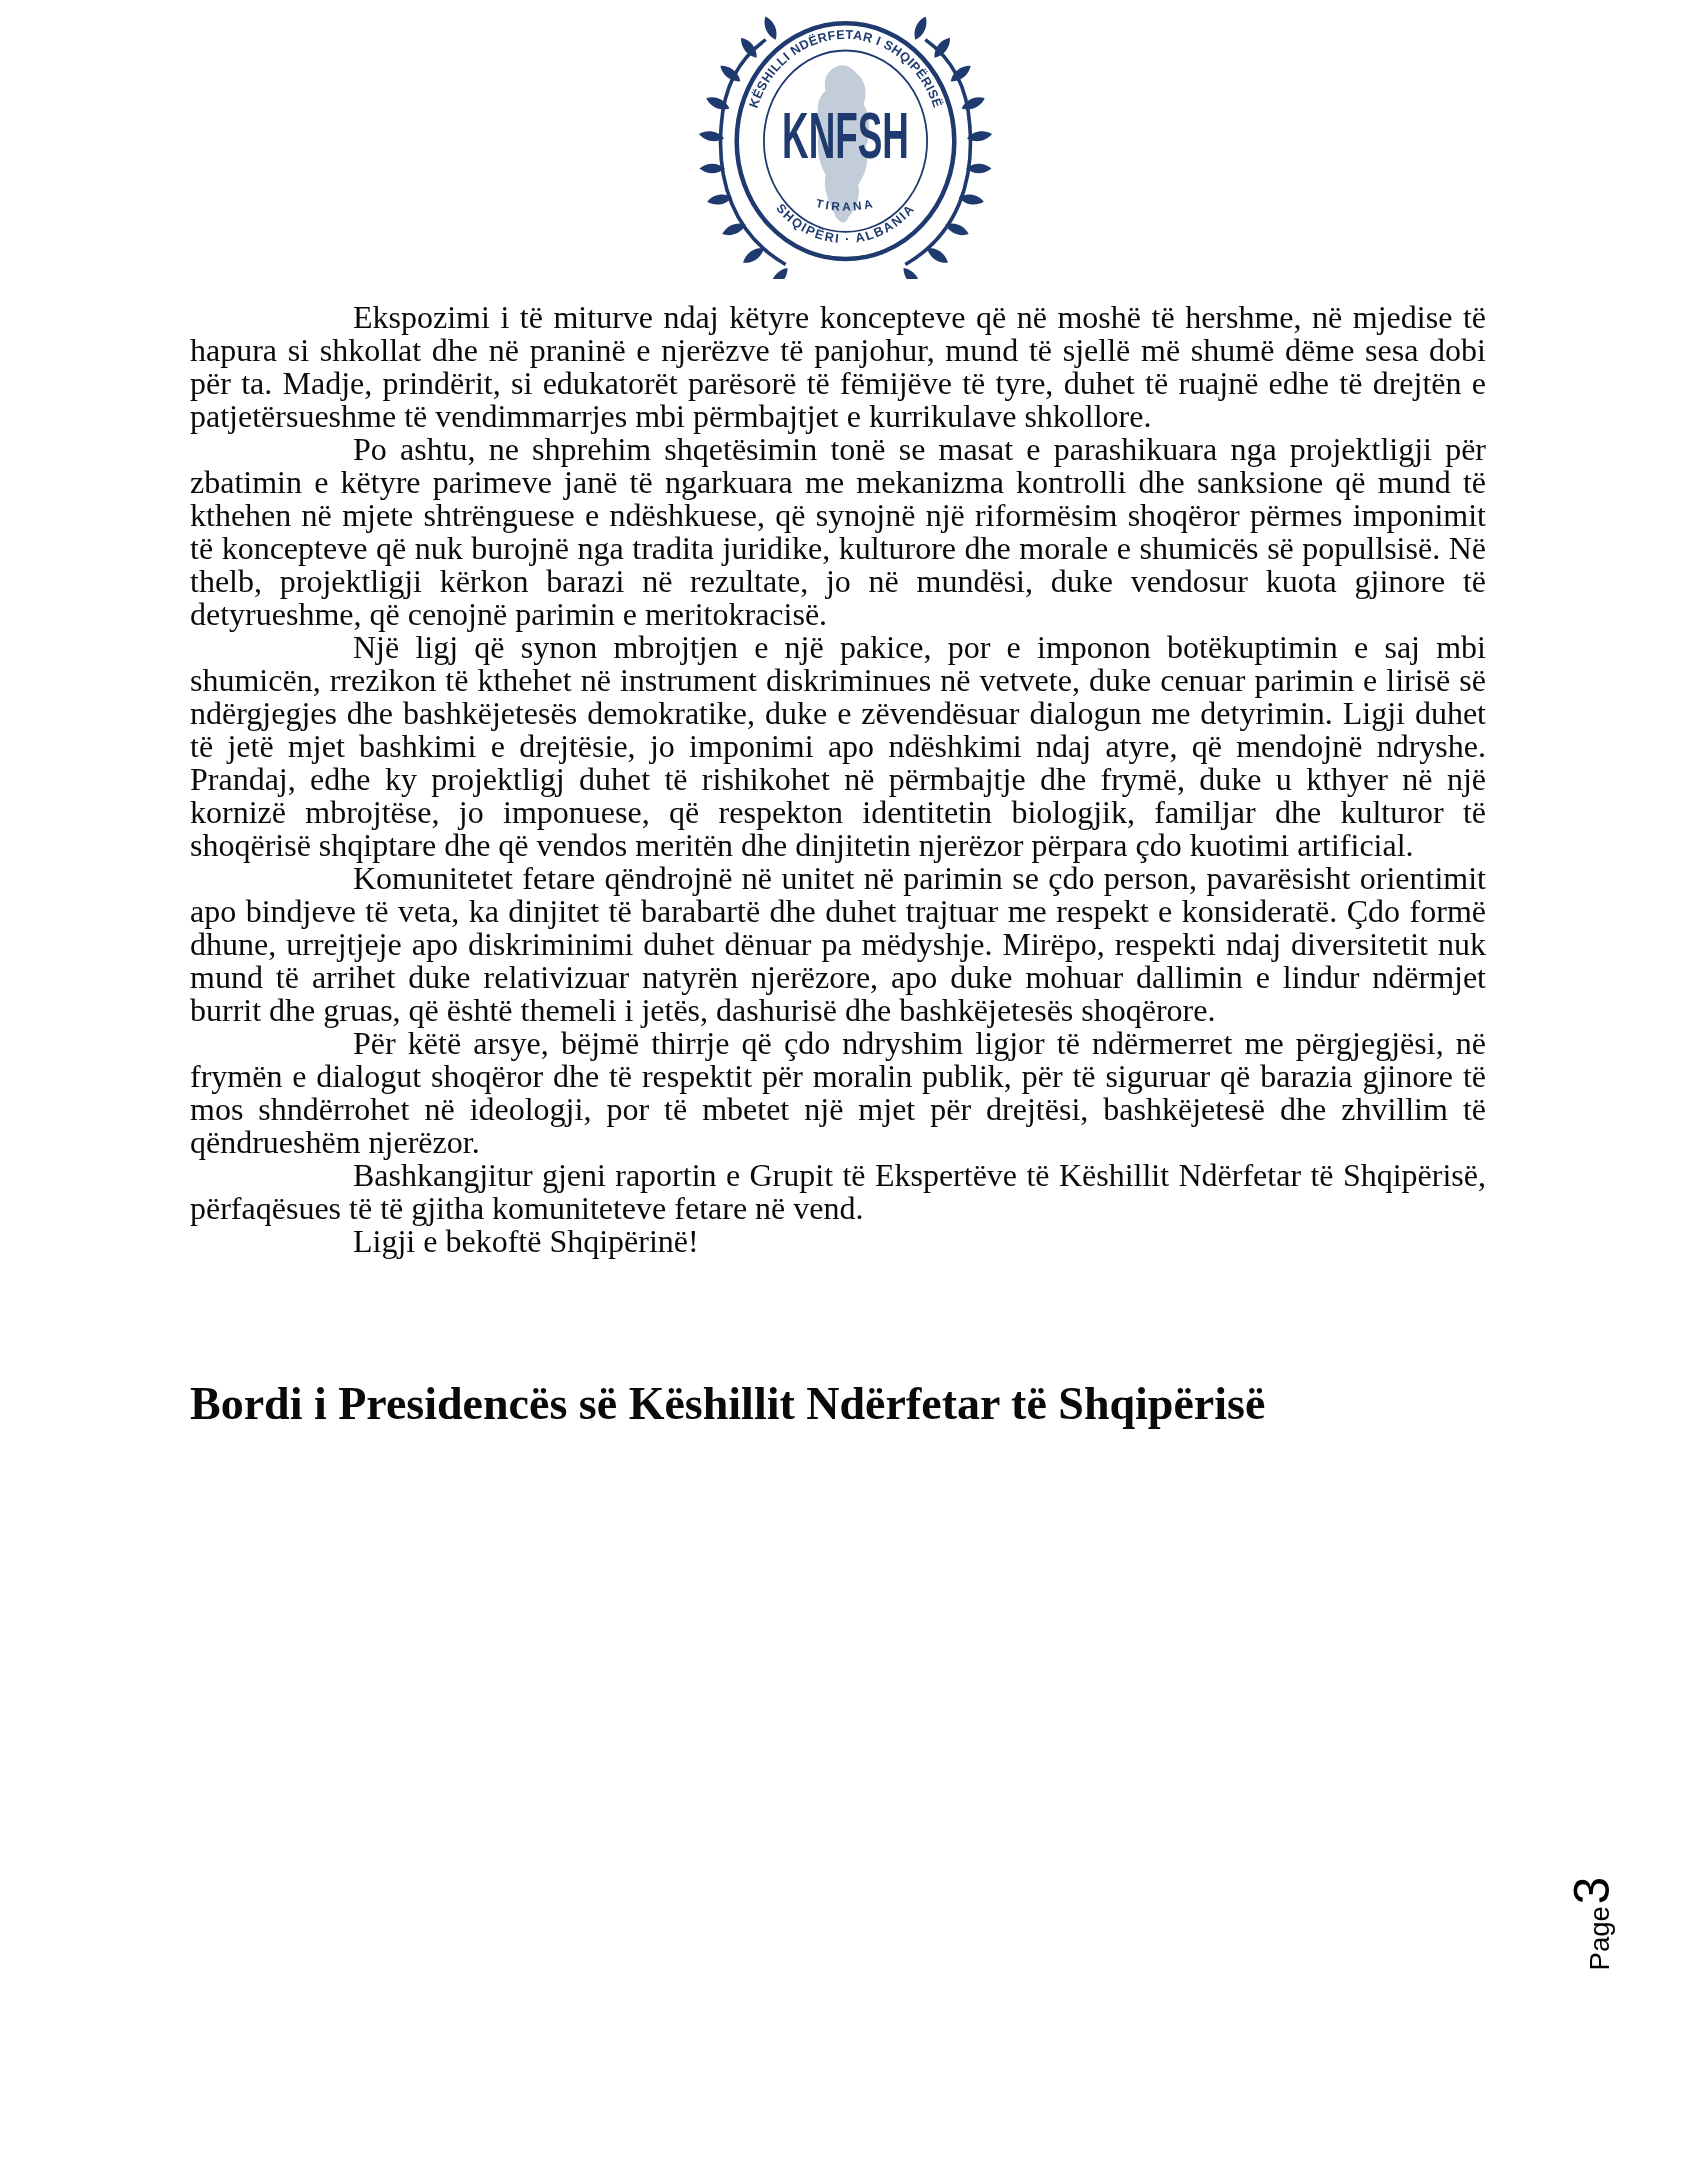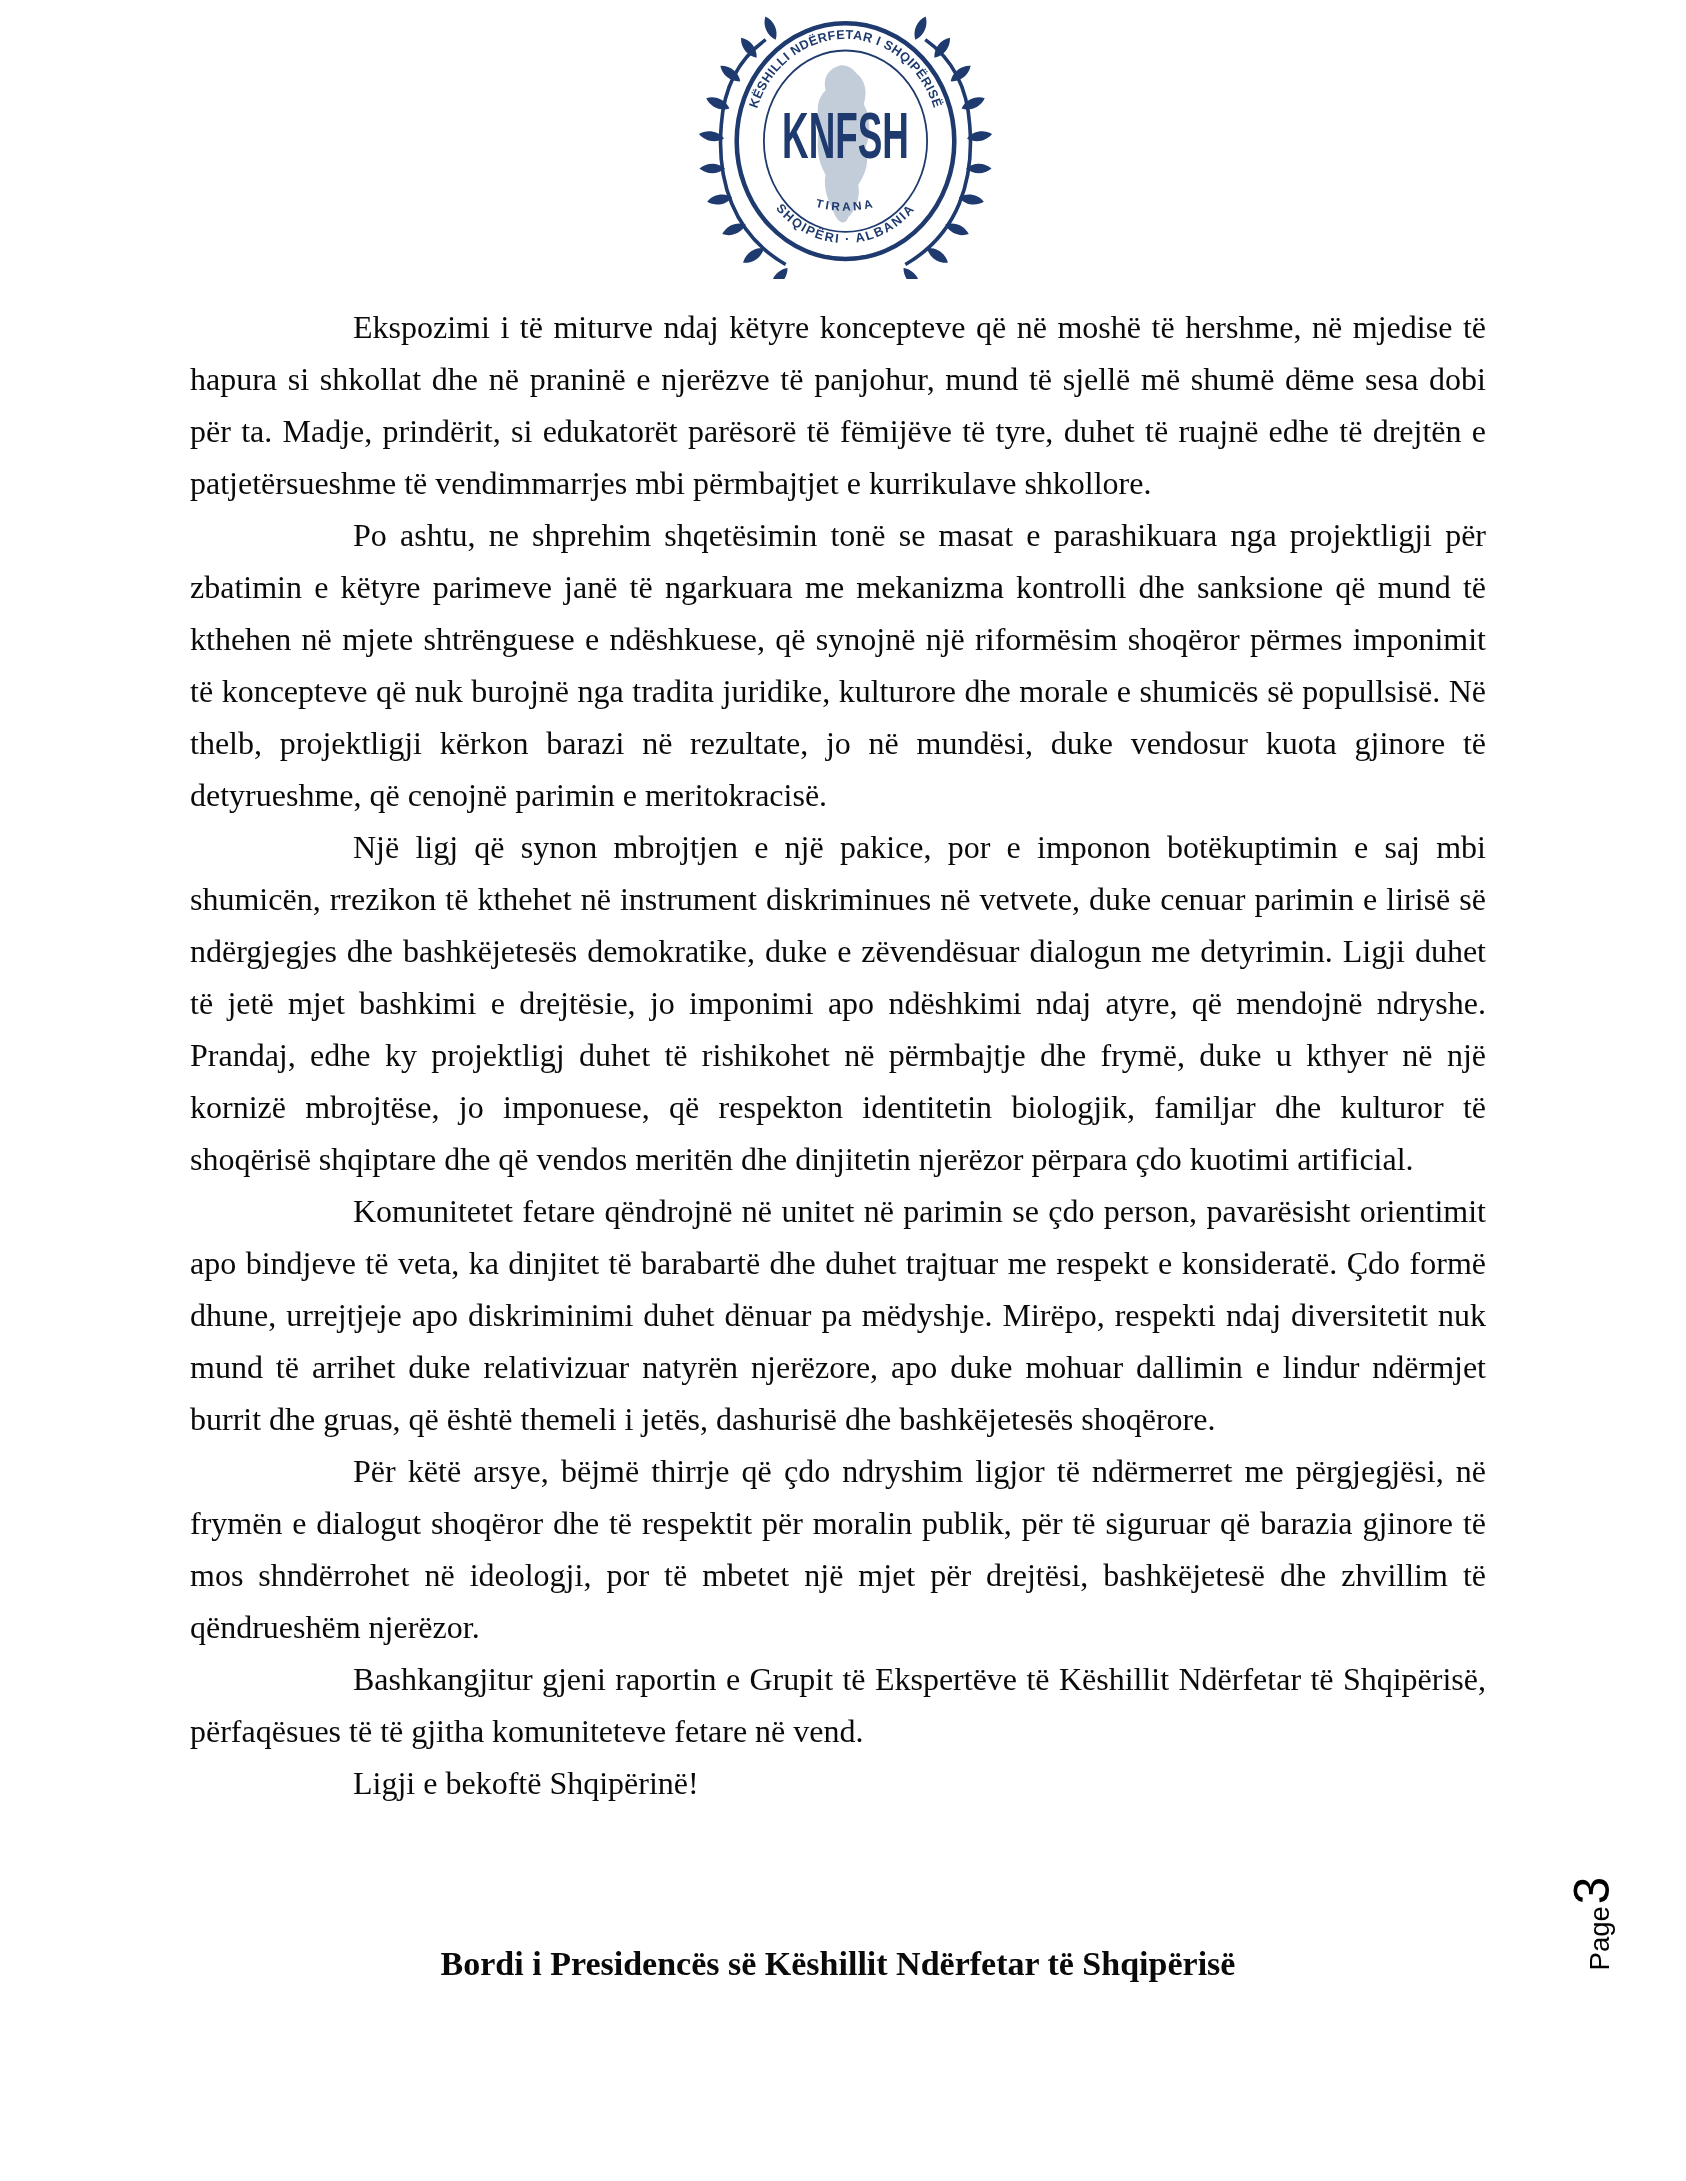--- a/index.html
+++ b/index.html
@@ -18,37 +18,36 @@
     top:7.3px;left:691px;
     width:309px;height:272px;
   }
   .logo text{font-family:"Liberation Sans", sans-serif;font-weight:bold;}
   
   .content{
     position:absolute;
     top:301px;left:190px;
     width:1296px;
     font-size:32px;
-    line-height:52px;
+    line-height:33px;
     text-align:justify;
   }
   .content p{
     margin:0;
     text-indent:163px;
   }
   .closing{
     margin-top:70px !important;
     text-align:left;
   }
   .signature{
     margin-top:129px !important;
     text-indent:0 !important;
-    text-align:center;
     font-weight:bold;
-    font-size:34px;
+    font-size:46px;
   }
   
   .pagenum{
     position:absolute;
     left:1526px;top:1896px;
     width:129px;height:55px;
     display:flex;
     align-items:baseline;
     justify-content:center;
     transform:rotate(-90deg);

